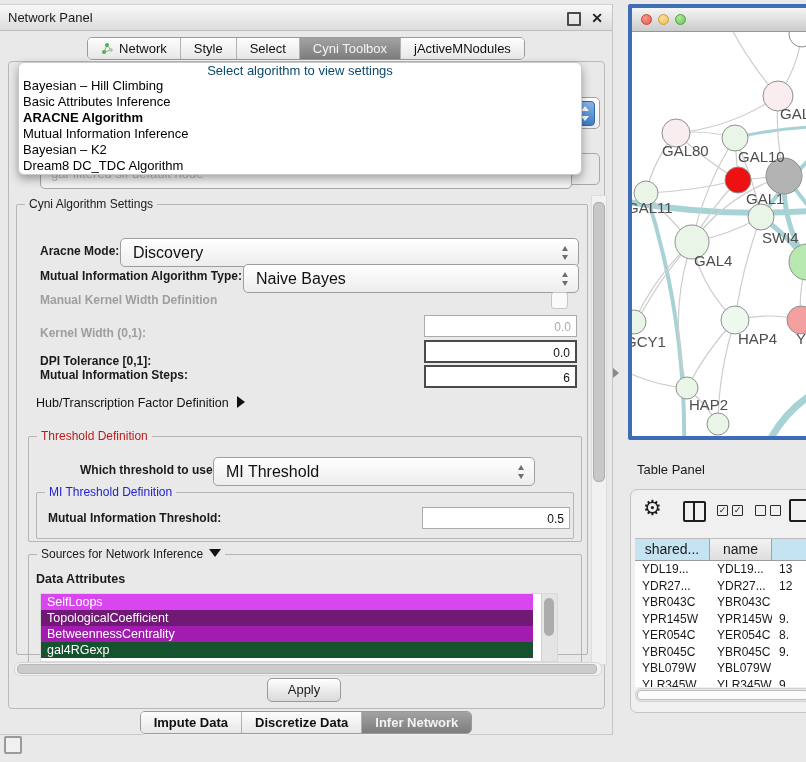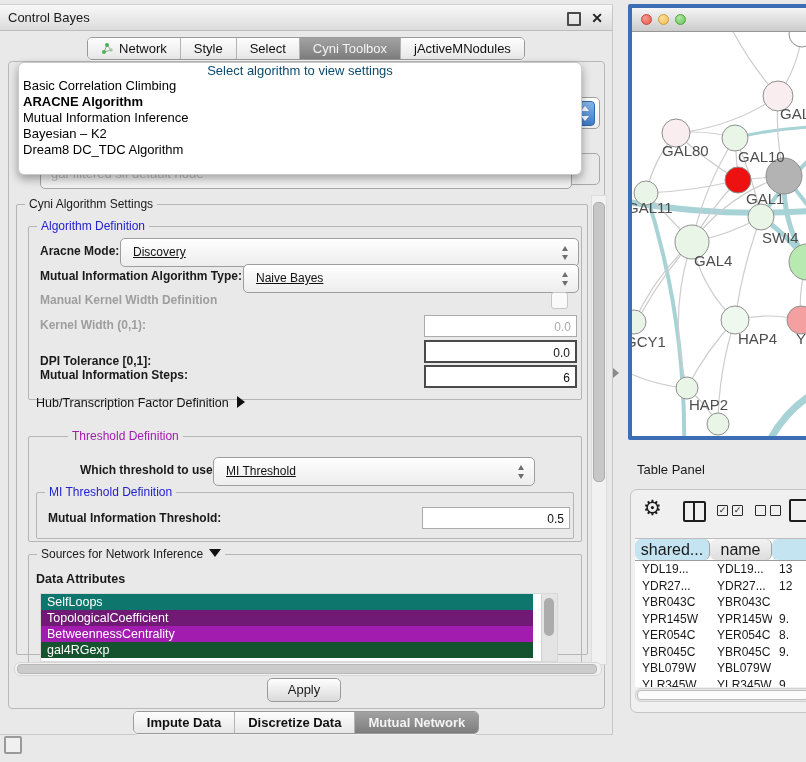--- a/index.html
+++ b/index.html
@@ -46,26 +46,26 @@
   #algo-popup{position:absolute;left:18px;top:57px;width:562px;height:111px;background:#FFFFFF;
     border:1px solid #C9C9C9;border-radius:6px;box-shadow:0 4px 10px rgba(0,0,0,.35);z-index:10;overflow:hidden;}
   .popup-placeholder{height:15px;line-height:15px;text-align:center;font-size:13px;color:#0c4a6e;}
   .popup-item{height:16px;line-height:16px;padding-left:4px;font-size:13px;color:#000;cursor:pointer;white-space:nowrap;}
   .popup-item.bold{font-weight:bold;}
   
   #settings-clip{position:absolute;left:10px;top:188px;width:580px;height:470px;overflow:hidden;z-index:6;}
   .grp{position:absolute;border:1px solid #B5B5B5;border-radius:2px;}
   .gt{position:absolute;top:-8px;left:8px;background:#E9E9E9;padding:0 4px;font-size:12px;white-space:nowrap;}
   .gt.blue{color:#2222CF;}
-  .gt.green{color:#a21caf;margin-left:31px;}
+  .gt.green{color:#b91c1c;}
   .lbl{position:absolute;font-size:12px;font-weight:bold;color:#1a1a1a;white-space:nowrap;}
   .lbl.dis{color:#9E9E9E;}
   .combo{position:absolute;height:27px;border:1px solid #9E9E9E;border-radius:5px;
     background:linear-gradient(#FFFFFF,#EDEDED);cursor:pointer;}
-  .combo .cval{position:absolute;left:12px;top:0;line-height:27px;font-size:12px;color:#111;text-decoration:underline;}
+  .combo .cval{position:absolute;left:12px;top:0;line-height:27px;font-size:16px;color:#111;}
   .step{position:absolute;right:8px;top:50%;width:9px;height:16px;margin-top:-8px;}
   .step:before,.step:after{content:"";position:absolute;left:1px;border-left:3.5px solid transparent;border-right:3.5px solid transparent;}
   .step:before{top:1px;border-bottom:5px solid #6e6e6e;}
   .step:after{bottom:1px;border-top:5px solid #6e6e6e;}
   .field{position:absolute;height:22px;background:#FFF;border:1px solid #ABABAB;
     font-size:12px;text-align:right;padding:0 5px 0 0;line-height:22px;box-sizing:border-box;
     font-family:"Liberation Sans",sans-serif;color:#111;}
   .field.strong{border:2px solid #4a4a4a;height:23px;}
   .field.dis{color:#ABABAB;}
   .cb{position:absolute;width:15px;height:15px;border:1px solid #C6C6C6;border-radius:3px;background:#FAFAFA;cursor:pointer;}
@@ -100,36 +100,36 @@
   .gear{position:absolute;left:12px;top:6px;font-size:21px;color:#1d1d1d;cursor:pointer;font-family:"DejaVu Sans",sans-serif;}
   .colicon{position:absolute;left:52px;top:11px;width:19px;height:17px;border:2px solid #1d1d1d;border-radius:2px;cursor:pointer;}
   .colicon:before{content:"";position:absolute;left:8px;top:0;width:2px;height:100%;background:#1d1d1d;}
   .cbpair{position:absolute;top:15px;display:flex;gap:4px;cursor:pointer;}
   .cbpair .sq{width:9px;height:9px;border:1.5px solid #2a2a2a;border-radius:1px;font-size:9px;line-height:9px;text-align:center;color:#1a1a1a;font-family:"DejaVu Sans",sans-serif;}
   #cb-checked{left:86px;}
   #cb-unchecked{left:124px;}
   .pageicon{position:absolute;left:158px;top:9px;width:17px;height:19px;border:2px solid #1d1d1d;border-radius:2px;background:#F0F0F0;cursor:pointer;}
   #tp-table{position:absolute;left:4px;top:48px;width:200px;height:148px;background:#FFF;overflow:hidden;border-top:1px solid #BDBDBD;}
   .t-head{display:flex;height:21px;border-bottom:1px solid #9C9C9C;}
-  .th{box-sizing:border-box;border-right:1px solid #A2A2A2;font-size:16px;line-height:21px;text-align:center;cursor:pointer;white-space:nowrap;overflow:hidden;border-radius:6px;}
+  .th{box-sizing:border-box;border-right:1px solid #A2A2A2;font-size:14px;line-height:21px;text-align:center;cursor:pointer;white-space:nowrap;overflow:hidden;}
   .th.hl{background:#C4E4F2;}
   .th.plain{background:linear-gradient(#F2F2F2,#DEDEDE);}
   .t-row{display:flex;height:16.5px;cursor:pointer;}
   .td{box-sizing:border-box;padding-left:7px;font-size:12px;line-height:16.5px;white-space:nowrap;overflow:hidden;}
   .c1{width:75px;} .c2{width:62px;} .c3{width:49px;}
   #tp-hscroll{position:absolute;left:4px;top:198px;width:176px;height:12px;background:#E6E6E6;border-radius:6px;border:1px solid #D2D2D2;}
   #tp-hscroll .thumb{position:absolute;left:1px;top:1px;width:170px;height:8px;border-radius:4px;background:#FBFBFB;border:1px solid #BDBDBD;}
   svg text{font-family:"Liberation Sans",sans-serif;}
 </style>
 </head>
 <body>
 
 <div id="control-panel">
   <div class="cp-titlebar">
-    <span class="cp-title">Control Bayes</span>
+    <span class="cp-title">Network Panel</span>
     <span class="wbtn-float"></span>
     <span class="wbtn-close">✕</span>
   </div>
 
   <div class="tabbar" id="top-tabs">
     <div class="tabgrp" id="top-tabgrp">
         <div class="tabseg">
           <svg width="13" height="13" viewBox="0 0 13 13">
             <path d="M3 10 L6 3 L10 8 L3 10" fill="none" stroke="#9aa8a0" stroke-width="1"></path>
             <circle cx="6" cy="3" r="2" fill="#4FB04F"></circle>
@@ -159,49 +159,47 @@
       <span class="bluestep"></span>
     </div>
   <div id="bg-group-sliver"></div>
   <div id="bg-combo-b">
     <span>gal-filtered sif default node</span>
   </div>
 
   <div id="algo-popup">
     <div class="popup-placeholder">Select algorithm to view settings</div>
     <div id="popup-items">
-        <div class="popup-item">Basic Correlation Climbing</div>
+        <div class="popup-item">Bayesian – Hill Climbing</div>
+        <div class="popup-item">Basic Attributes Inference</div>
         <div class="popup-item bold">ARACNE Algorithm</div>
         <div class="popup-item">Mutual Information Inference</div>
         <div class="popup-item">Bayesian – K2</div>
         <div class="popup-item">Dream8 DC_TDC Algorithm</div>
       </div>
   </div>
 
   <div id="settings-clip">
     <div class="grp" style="left:6px;top:11px;width:570px;height:449px;">
       <span class="gt">Cyni Algorithm Settings</span>
     </div>
 
-    <div class="grp" style="left:18px;top:33px;width:552px;height:172px;">
-      <span class="gt blue">Algorithm Definition</span>
-    </div>
     <div class="lbl" style="left:30px;top:51px;">Aracne Mode:</div>
     <div class="combo" style="left:110px;top:45px;width:457px;">
       <span class="cval">Discovery</span>
       <span class="step"></span>
     </div>
     <div class="lbl" style="left:30px;top:76px;">Mutual Information Algorithm Type:</div>
     <div class="combo" style="left:233px;top:71px;width:334px;">
       <span class="cval">Naive Bayes</span>
       <span class="step"></span>
     </div>
     <div class="lbl dis" style="left:30px;top:100px;">Manual Kernel Width Definition</div>
     <div class="cb" style="left:541px;top:99px;"></div>
-    <div class="lbl dis" style="left:30px;top:125px;">Kernel Width (0,1):</div>
+    <div class="lbl dis" style="left:30px;top:133px;">Kernel Width (0,1):</div>
     <div class="field dis" style="left:414px;top:122px;width:153px;">0.0</div>
     <div class="lbl" style="left:30px;top:161px;">DPI Tolerance [0,1]:</div>
     <div class="field strong" style="left:414px;top:147px;width:153px;">0.0</div>
     <div class="lbl" style="left:30px;top:175px;">Mutual Information Steps:</div>
     <div class="field strong" style="left:414px;top:172px;width:153px;">6</div>
 
     <div id="hub-row"><span>Hub/Transcription Factor Definition</span><span class="tri-right"></span></div>
 
     <div class="grp" style="left:18px;top:243px;width:552px;height:104px;">
       <span class="gt green">Threshold Definition</span>
@@ -216,21 +214,21 @@
     </div>
     <div class="lbl" style="left:38px;top:318px;">Mutual Information Threshold:</div>
     <div class="field" style="left:412px;top:314px;width:148px;">0.5</div>
 
     <div class="grp" style="left:18px;top:361px;width:552px;height:130px;">
       <span class="gt"><span>Sources for Network Inference</span><span class="tri-down"></span></span>
     </div>
     <div class="lbl" style="left:26px;top:379px;font-size:12.5px;">Data Attributes</div>
     <div id="attr-list">
       <div id="attr-items">
-          <div class="attr-item" style="background: #0f766e;">SelfLoops</div>
+          <div class="attr-item" style="background: #d946ef;">SelfLoops</div>
           <div class="attr-item" style="background: #701a75;">TopologicalCoefficient</div>
           <div class="attr-item" style="background: #a21caf;">BetweennessCentrality</div>
           <div class="attr-item" style="background: #14532d;">gal4RGexp</div>
         </div>
       <div id="attr-vscroll">
           <div class="thumb"></div>
         </div>
     </div>
   </div>
 
@@ -245,21 +243,21 @@
 
   <div class="tabbar" id="bottom-tabs">
     <div class="tabgrp" id="bottom-tabgrp">
         <div class="tabseg">
           <span>Impute Data</span>
         </div>
         <div class="tabseg">
           <span>Discretize Data</span>
         </div>
         <div class="tabseg sel">
-          <span>Mutual Network</span>
+          <span>Infer Network</span>
         </div>
       </div>
   </div>
 </div>
 
 <div id="mini-icon"></div>
 <div id="splitter"></div>
 
 <div id="net-window">
   <div id="net-titlebar">

